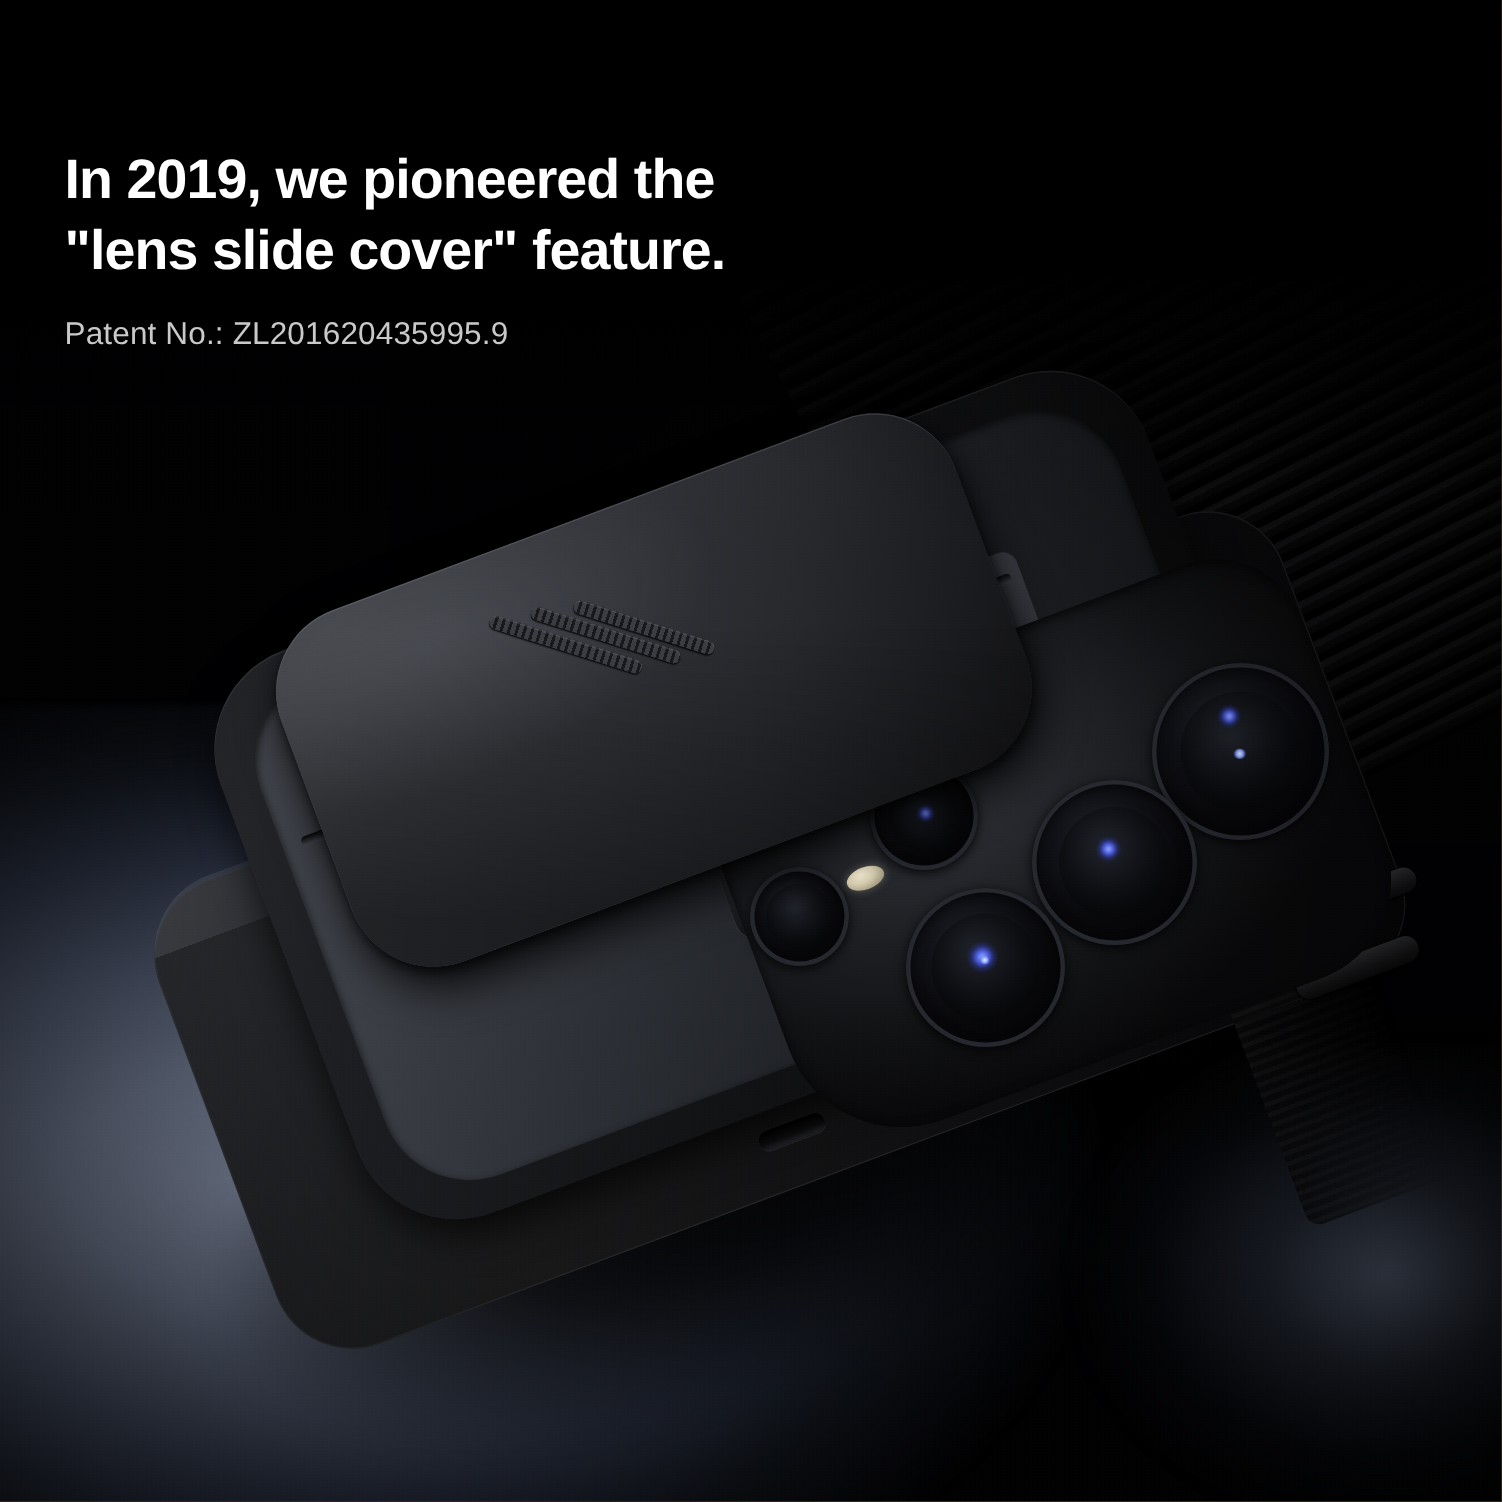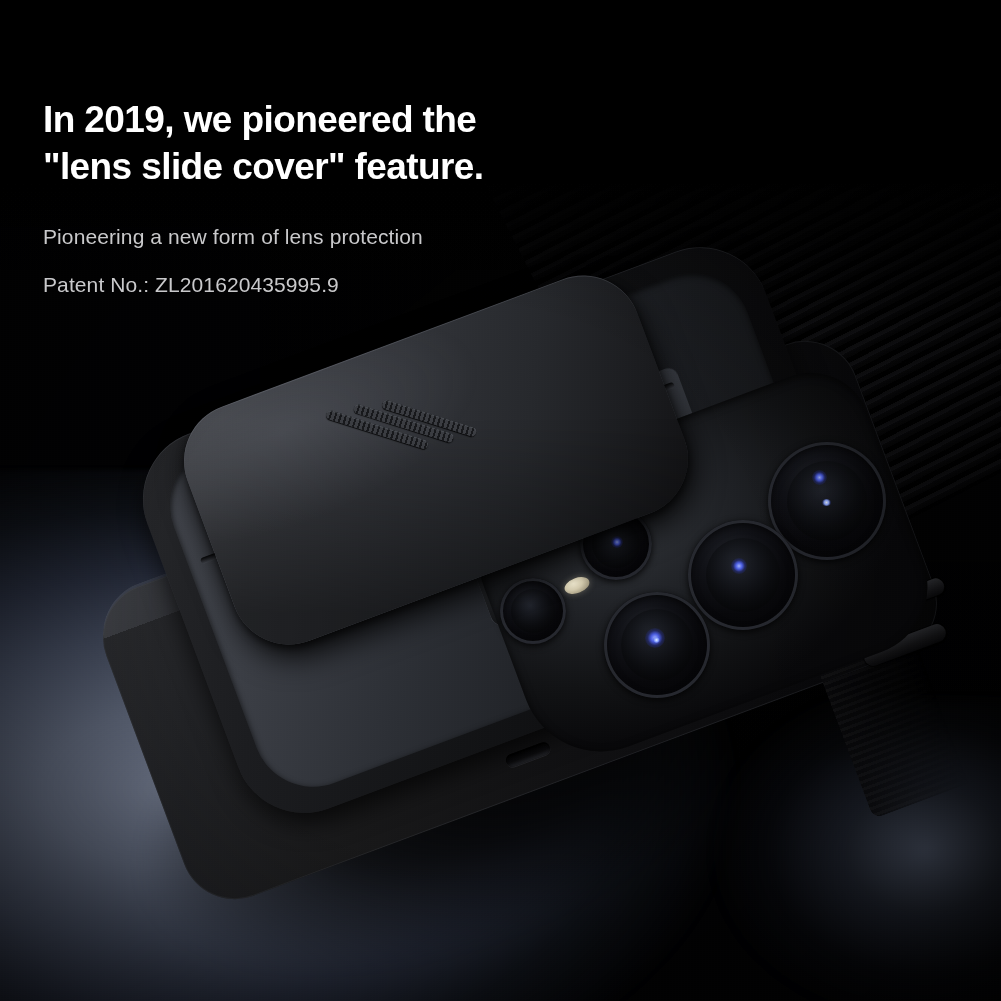--- a/index.html
+++ b/index.html
@@ -359,17 +359,16 @@
       <div class="grip g3"></div>
     </div>
   </div>
 
   <div class="vig"></div>
   <div class="grain"></div>
 
   <div class="text-block">
     <p class="headline"> In 2019, we pioneered the</p>
     <p class="headline">"lens slide cover" feature.</p>
-    <p class="sub sub1">Pioneering a new form of lens protection</p>
     <p class="sub sub2">Patent No.: ZL201620435995.9</p>
   </div>
 
 </div>
 
 </body></html>

